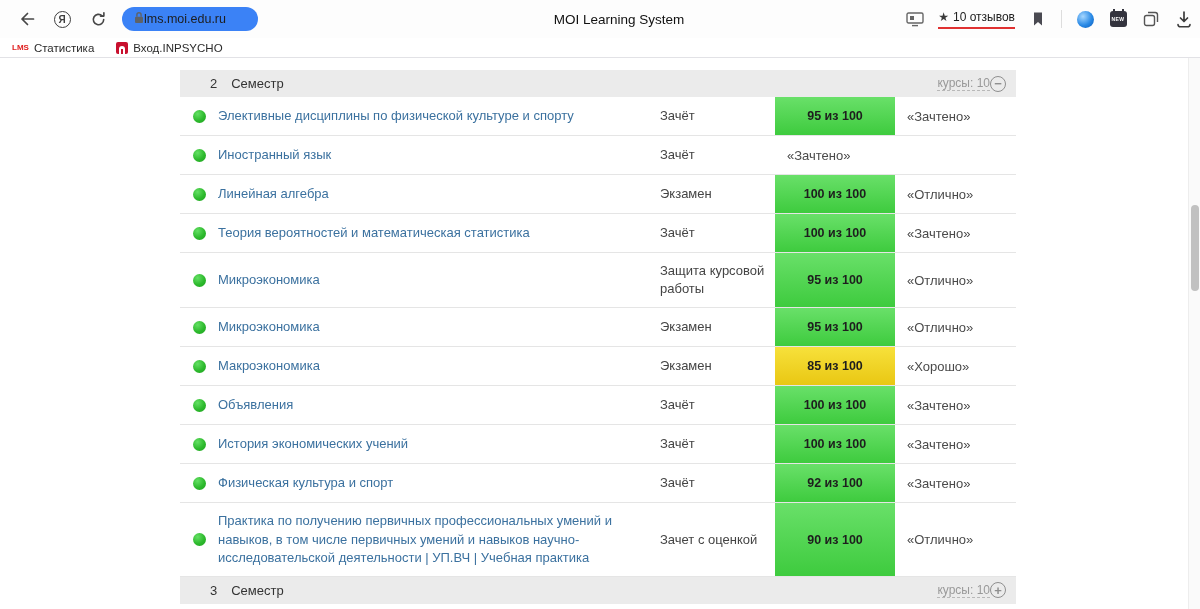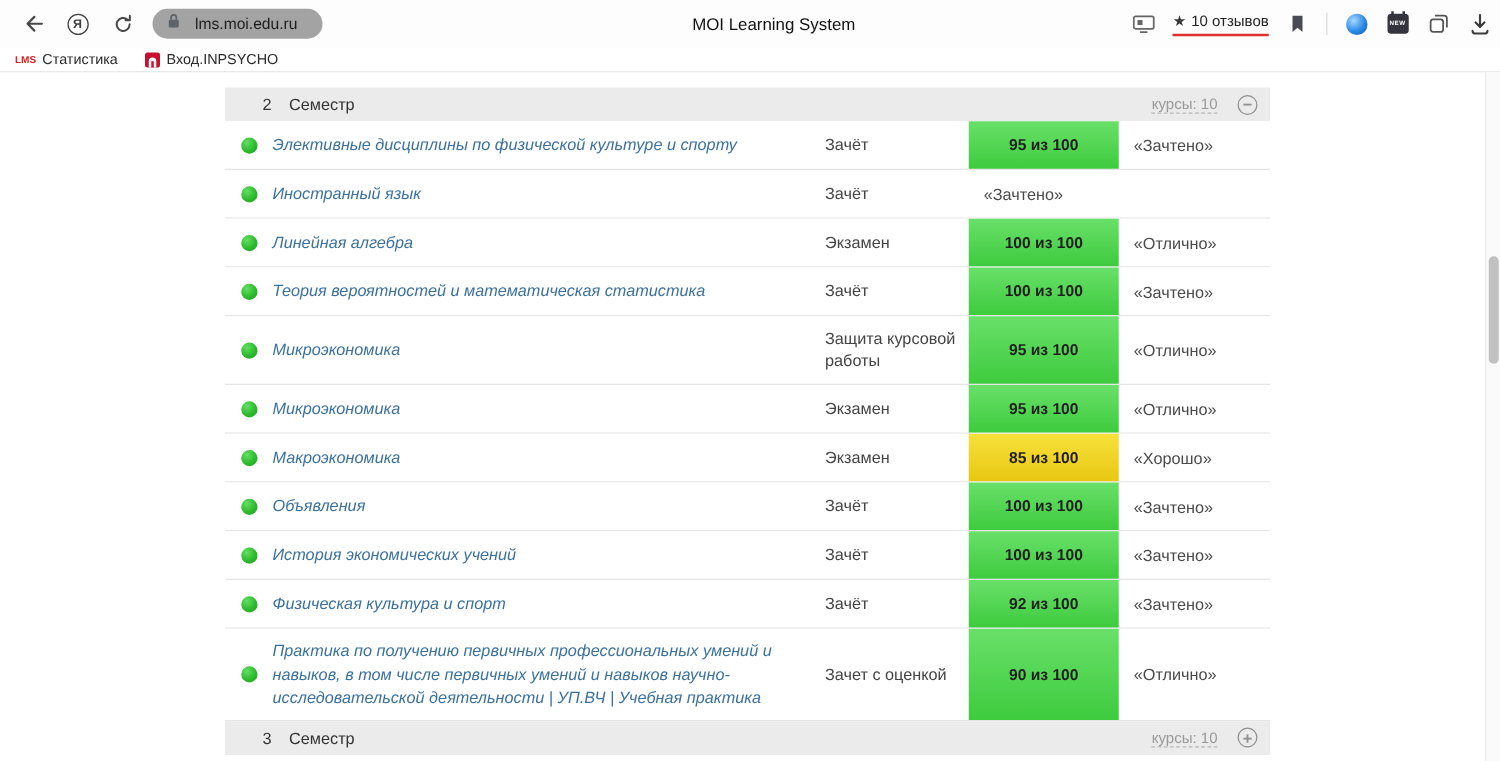--- a/index.html
+++ b/index.html
@@ -7,22 +7,22 @@
     font-family:"Liberation Sans","DejaVu Sans",sans-serif; }
 
   
   .chrome { height:38px; background:#fdfdfd; display:flex; align-items:center;
     position:relative; padding:0 6px; }
   .nav-group { display:flex; align-items:center; gap:16px; padding-left:10px; }
   .nav-ico { width:20px; height:20px; display:flex; align-items:center; justify-content:center;
     color:#474747; cursor:pointer; }
   .ya-circle { width:17px; height:17px; border:1.6px solid #3e3e3e; border-radius:50%;
     font-size:10px; font-weight:bold; color:#3e3e3e; display:flex; align-items:center; justify-content:center; }
-  .addr-pill { margin-left:14px; height:24px; min-width:136px; background:#a3a3a3;
-    border-radius:12px; display:flex; align-items:center; gap:12px; padding:0 12px; }
+  .addr-pill { margin-left:14px; height:24px; min-width:136px; background:#3b82f6;
+    border-radius:12px; display:flex; align-items:center; gap:0; padding:0 12px; }
   .addr-url { font-size:12.5px; color:#1d1d1d; }
   .page-title { position:absolute; left:50%; transform:translateX(-50%); font-size:13.5px; color:#111;margin-left:19px; }
   .right-group { position:absolute; right:4px; top:0; height:38px; display:flex;
     align-items:center; gap:13px; background:#fdfdfd; padding-right:2px; }
   .reviews { display:flex; align-items:center; gap:4px; font-size:12px; color:#222;
     border-bottom:2px solid var(--reviews-underline,#e03131); padding-bottom:3px; cursor:pointer; }
   .star { font-size:12px; color:#3a3a3a; }
   .vsep { width:1px; height:18px; background:#ddd; }
   .blue-orb { width:17px; height:17px; border-radius:50%;
     background:radial-gradient(circle at 35% 32%, #a6d7ff, #2a8ae6 55%, #0a58b6); }
@@ -42,34 +42,34 @@
     background:#fff; border-radius:3px 3px 0 0; }
   .bm-red-ico:after { content:""; position:absolute; left:5px; top:7px; width:2px; height:5px; background:#c8102e; }
 
   
   .content { position:relative; height:551px; background:#fff; }
   .grades { position:absolute; left:180px; top:12px; width:836px; font-size:13px; }
 
   .sem-bar { background:#ebebeb; height:27px; display:flex; align-items:center;
     padding:0 10px 0 30px; color:#333; }
   .sem-num { margin-right:14px; }
-  .sem-right { margin-left:auto; display:flex; align-items:center; gap:16px; }
+  .sem-right { margin-left:auto; display:flex; align-items:center; gap:0; }
   .courses-link { font-size:12px; color:#999; text-decoration:none;
     border-bottom:1px dashed #b8b8b8; cursor:pointer; }
   .circle-btn { width:16px; height:16px; border:1.5px solid #8f8f8f; border-radius:50%;
     color:#8f8f8f; font-size:13px; line-height:13px; display:flex; align-items:center;
     justify-content:center; cursor:pointer; font-weight:bold; }
 
   .row { display:flex; align-items:stretch; border-bottom:1px solid #e5e5e5; background:#fff; min-height:39px; }
   .cell { display:flex; align-items:center; }
   .cell-dot { width:38px; justify-content:center; flex:0 0 38px; }
   .dot { width:13px; height:13px; border-radius:50%;
     background:radial-gradient(circle at 35% 30%, #63e063, var(--status-dot,#2db92d) 55%, #1ea21e); }
   .cell-name { flex:0 0 442px; padding:9px 14px 9px 0; }
-  .course-link { color:var(--link,#3b719f); text-decoration:none; line-height:1.4; cursor:pointer;font-style:italic; }
+  .course-link { color:var(--link,#3b719f); text-decoration:none; line-height:1.4; cursor:pointer; }
   .cell-type { flex:0 0 115px; padding:9px 6px 9px 0; color:#444; line-height:1.4; }
   .cell-score { flex:0 0 120px; align-items:stretch; }
   .score-badge { flex:1; display:flex; align-items:center; justify-content:center;
     font-size:12.5px; font-weight:bold; color:#1e1e1e; }
   .score-green  { background:linear-gradient(180deg, var(--score-green-top,#69e069),  var(--score-green-bottom,#3ecb3e)); }
   .score-gray   { background:linear-gradient(180deg, var(--score-gray-top,#ededed),   var(--score-gray-bottom,#cdcdcd)); }
   .score-yellow { background:linear-gradient(180deg, var(--score-yellow-top,#f7e13b), var(--score-yellow-bottom,#e9c713)); }
   .cell-grade { flex:1; padding-left:12px; color:#4a4a4a; }
 
   

